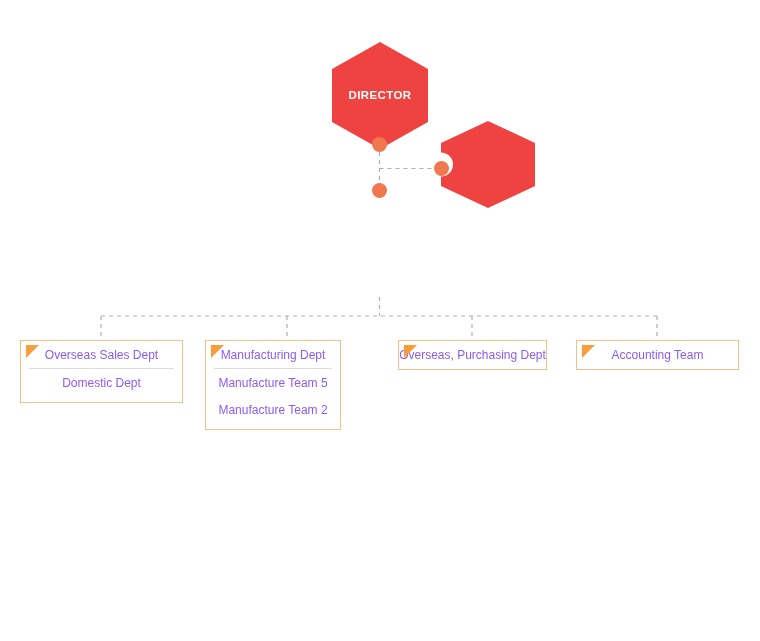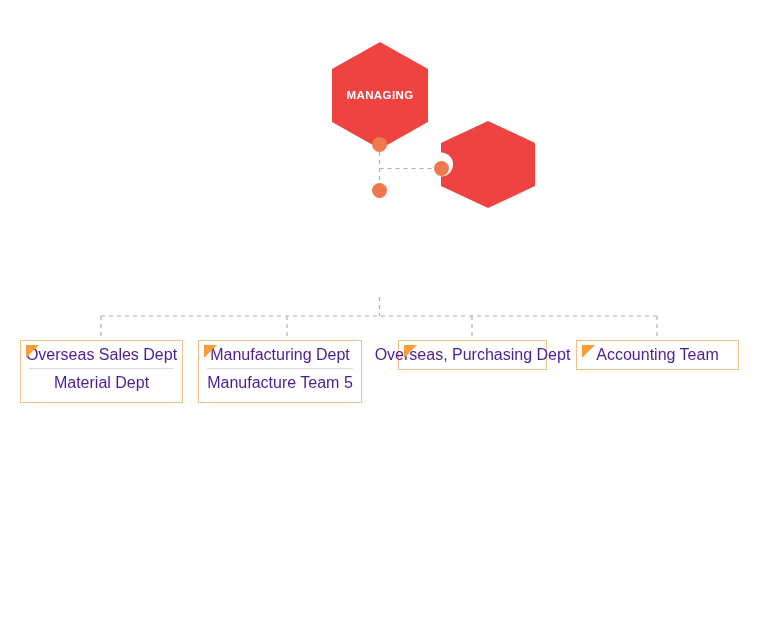--- a/index.html
+++ b/index.html
@@ -116,43 +116,43 @@
 
   
   .dept-box {
     position: absolute;
     border: 1px solid #F2C089;
     background: #ffffff;
     top: 340px;
   }
 
   #dept-box-0 { left: 20px;  width: 163px; }
-  #dept-box-1 { left: 198px; width: 164px; }
+  #dept-box-1 { left: 205px; width: 136px; }
   #dept-box-2 { left: 398px; width: 149px; }
   #dept-box-3 { left: 576px; width: 163px; }
 
   .dept-corner-flag {
     position: absolute;
     left: 5px;
     top: 4px;
     width: 0;
     height: 0;
     border-left: 13px solid #F79E3A;
     border-bottom: 13px solid transparent;
     z-index: 2;
   }
 
   .dept-item {
     position: relative;
     height: 27px;
     display: flex;
     align-items: center;
     justify-content: center;
-    font-size: 16px;
-    color: #4c1d95;
+    font-size: 12px;
+    color: #8b5cf6;
     white-space: nowrap;
     padding: 0 6px;
   }
 
   .dept-item.has-divider::after {
     content: "";
     position: absolute;
     left: 8px;
     right: 8px;
     bottom: 0;
@@ -186,21 +186,21 @@
     <line x1="101" y1="316" x2="101" y2="340" stroke="#AFAFAF" stroke-width="1.2" stroke-dasharray="4 4"></line>
     <line x1="287" y1="316" x2="287" y2="340" stroke="#AFAFAF" stroke-width="1.2" stroke-dasharray="4 4"></line>
     <line x1="472" y1="316" x2="472" y2="340" stroke="#AFAFAF" stroke-width="1.2" stroke-dasharray="4 4"></line>
     <line x1="657" y1="316" x2="657" y2="340" stroke="#AFAFAF" stroke-width="1.2" stroke-dasharray="4 4"></line>
   </svg>
 
   <div class="hex-node" id="node-president">
     <svg class="hex-shape" viewBox="0 0 96 107" preserveAspectRatio="none">
       <path d="M48 0 L96 27 L96 80 L48 107 L0 80 L0 27 Z" fill="#EE4340"></path>
     </svg>
-    <span class="hex-label">MANAGING</span>
+    <span class="hex-label">DIRECTOR</span>
   </div>
   <div class="conn-dot" id="dot-president-bottom"></div>
 
   <div class="hex-node" id="node-quality-assurance">
     <svg class="hex-shape" viewBox="0 0 94 87" preserveAspectRatio="none">
       <defs>
         <mask id="qa-notch-mask">
           <rect x="0" y="0" width="94" height="87" fill="#fff"></rect>
           <circle cx="0" cy="43.5" r="12" fill="#000"></circle>
         </mask>
@@ -208,28 +208,29 @@
       <path d="M47 0 L94 22 L94 65 L47 87 L0 65 L0 22 Z" fill="#EE4340" mask="url(#qa-notch-mask)"></path>
     </svg>
   </div>
   <div class="conn-dot" id="dot-qa-left"></div>
 
   <div class="conn-dot" id="dot-md-top"></div>
 
   <div class="dept-box" id="dept-box-0">
     <span class="dept-corner-flag"></span>
     <div class="dept-item first-item has-divider">Overseas Sales Dept</div>
-    <div class="dept-item">Material Dept</div>
+    <div class="dept-item">Domestic Dept</div>
     <div class="dept-pad-bottom"></div>
   </div>
 
   <div class="dept-box" id="dept-box-1">
     <span class="dept-corner-flag"></span>
     <div class="dept-item first-item has-divider">Manufacturing Dept</div>
     <div class="dept-item">Manufacture Team 5</div>
+    <div class="dept-item">Manufacture Team 2</div>
     <div class="dept-pad-bottom"></div>
   </div>
 
   <div class="dept-box" id="dept-box-2">
     <span class="dept-corner-flag"></span>
     <div class="dept-item first-item">Overseas, Purchasing Dept</div>
   </div>
 
   <div class="dept-box" id="dept-box-3">
     <span class="dept-corner-flag"></span>

